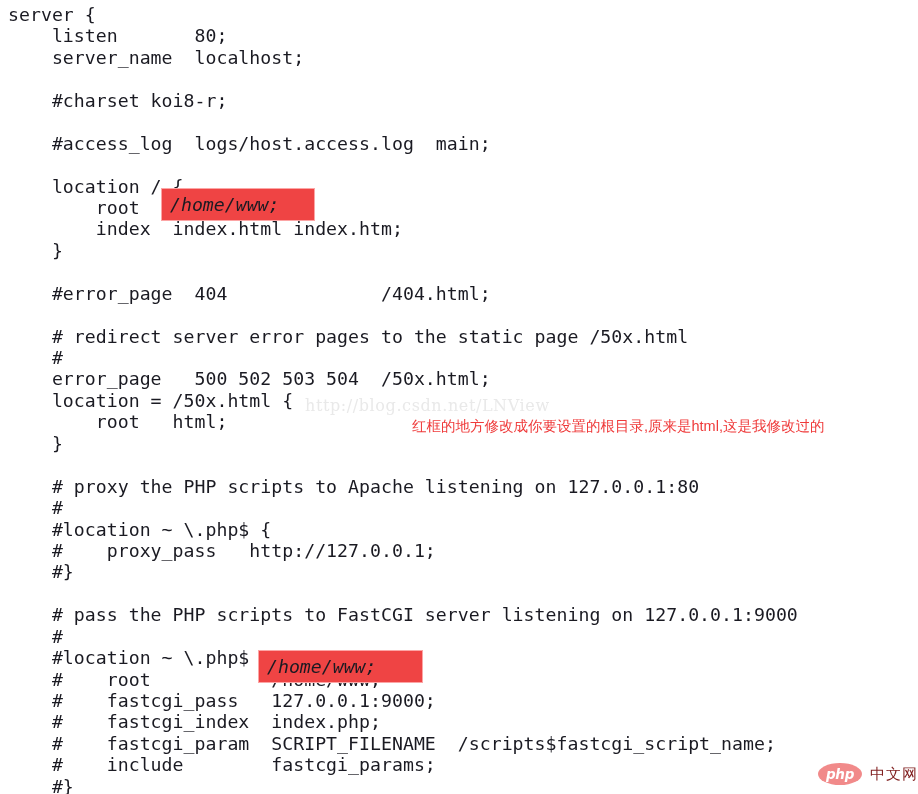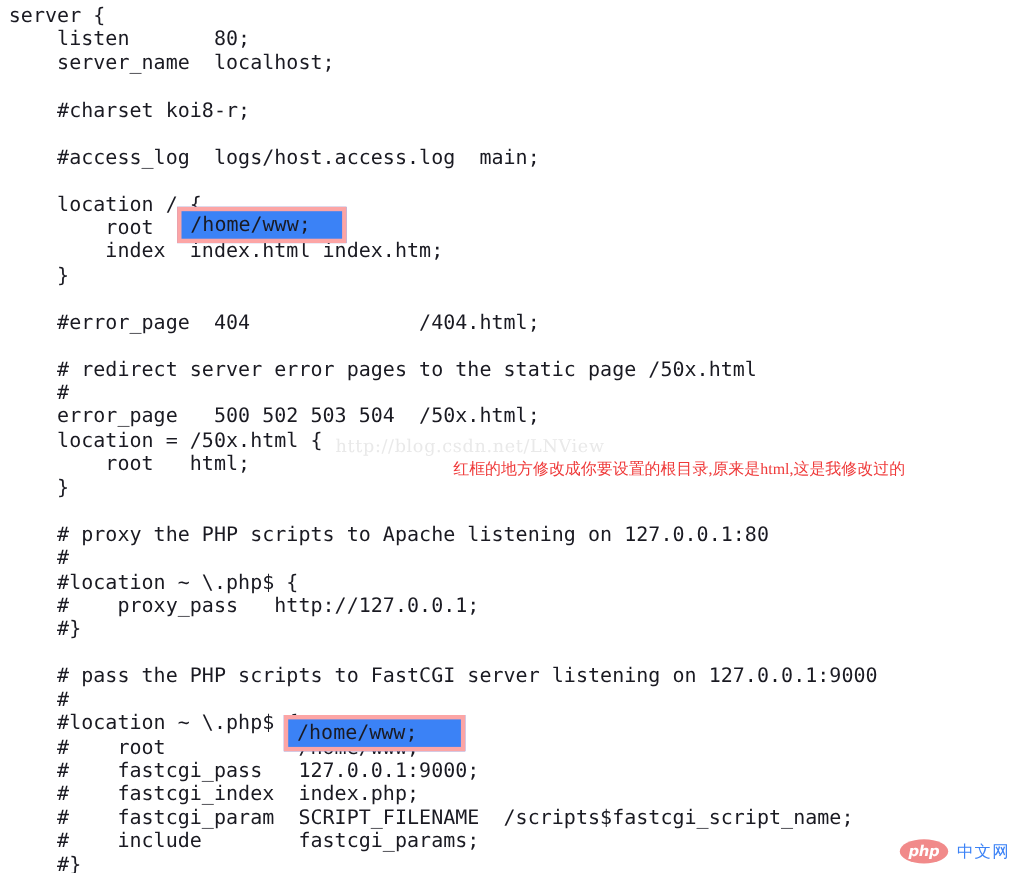--- a/index.html
+++ b/index.html
@@ -54,33 +54,34 @@
     color: #e9e9e9;
     white-space: nowrap;
     pointer-events: none;
   }
 
   
   #annotation-note {
     position: absolute;
     left: 412px;
     top: 417px;
-    font-family: Liberation Serif, serif;
+    font-family: Liberation Sans, sans-serif;
     font-size: 14.5px;
     color: #ef3a3a;
     white-space: nowrap;
     letter-spacing: 0px;
   }
 
   
   .highlight-box {
     position: absolute;
     box-sizing: border-box;
-    background: #3b82f6;
-    border: 4px solid #fca5a5;
+    background: #ef4444;
+    border: 1px solid #fca5a5;
+    font-style: italic;
   }
   .highlight-box .hl-text {
     position: absolute;
     left: 8px;
     top: 50%;
     transform: translateY(-50%);
     font-family: "DejaVu Sans Mono", "Liberation Mono", monospace;
     font-size: 18.2px;
     line-height: 20px;
     color: #1a1a22;
@@ -120,21 +121,21 @@
     color: #ffffff;
     font-family: "DejaVu Sans", "Liberation Sans", sans-serif;
     font-style: italic;
     font-weight: bold;
     font-size: 13.5px;
     letter-spacing: -0.3px;
   }
   #php-logo .php-cn-text {
     font-family: "DejaVu Sans", "Liberation Sans", sans-serif;
     font-size: 15px;
-    color: #3b82f6;
+    color: #7f1d1d;
     letter-spacing: 1px;
   }
 </style>
 </head>
 <body>
 
 <div id="screenshot">
 
   <pre id="code-block"><span class="code-line">server {</span><span class="code-line">    listen       80;</span><span class="code-line">    server_name  localhost;</span><span class="code-line"></span><span class="code-line">    #charset koi8-r;</span><span class="code-line"></span><span class="code-line">    #access_log  logs/host.access.log  main;</span><span class="code-line"></span><span class="code-line">    location / {</span><span class="code-line">        root   /home/www;</span><span class="code-line">        index  index.html index.htm;</span><span class="code-line">    }</span><span class="code-line"></span><span class="code-line">    #error_page  404              /404.html;</span><span class="code-line"></span><span class="code-line">    # redirect server error pages to the static page /50x.html</span><span class="code-line">    #</span><span class="code-line">    error_page   500 502 503 504  /50x.html;</span><span class="code-line">    location = /50x.html {</span><span class="code-line">        root   html;</span><span class="code-line">    }</span><span class="code-line"></span><span class="code-line">    # proxy the PHP scripts to Apache listening on 127.0.0.1:80</span><span class="code-line">    #</span><span class="code-line">    #location ~ \.php$ {</span><span class="code-line">    #    proxy_pass   http://127.0.0.1;</span><span class="code-line">    #}</span><span class="code-line"></span><span class="code-line">    # pass the PHP scripts to FastCGI server listening on 127.0.0.1:9000</span><span class="code-line">    #</span><span class="code-line">    #location ~ \.php$ {</span><span class="code-line">    #    root           /home/www;</span><span class="code-line">    #    fastcgi_pass   127.0.0.1:9000;</span><span class="code-line">    #    fastcgi_index  index.php;</span><span class="code-line">    #    fastcgi_param  SCRIPT_FILENAME  /scripts$fastcgi_script_name;</span><span class="code-line">    #    include        fastcgi_params;</span><span class="code-line">    #}</span></pre>
 

